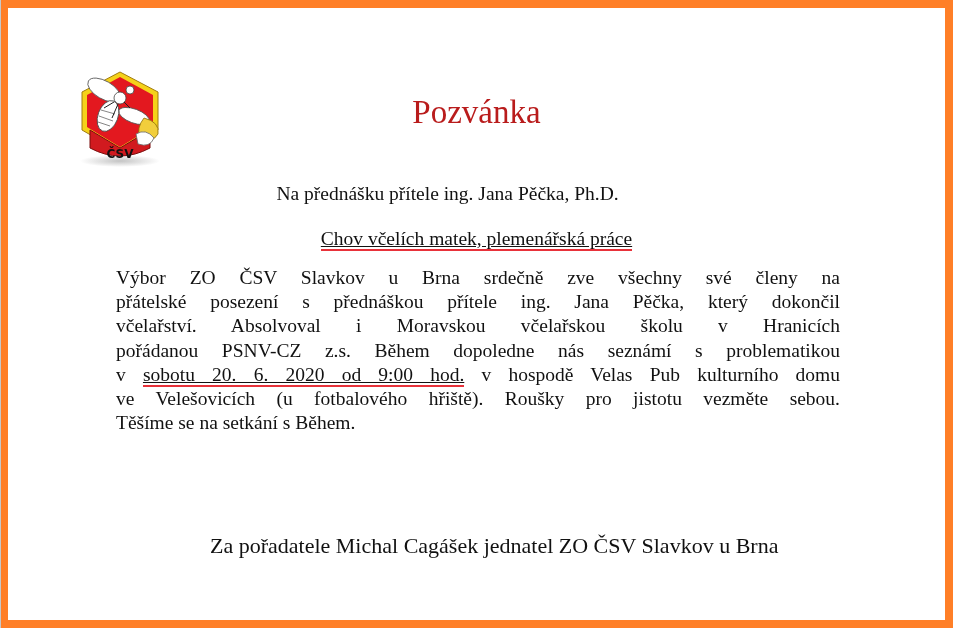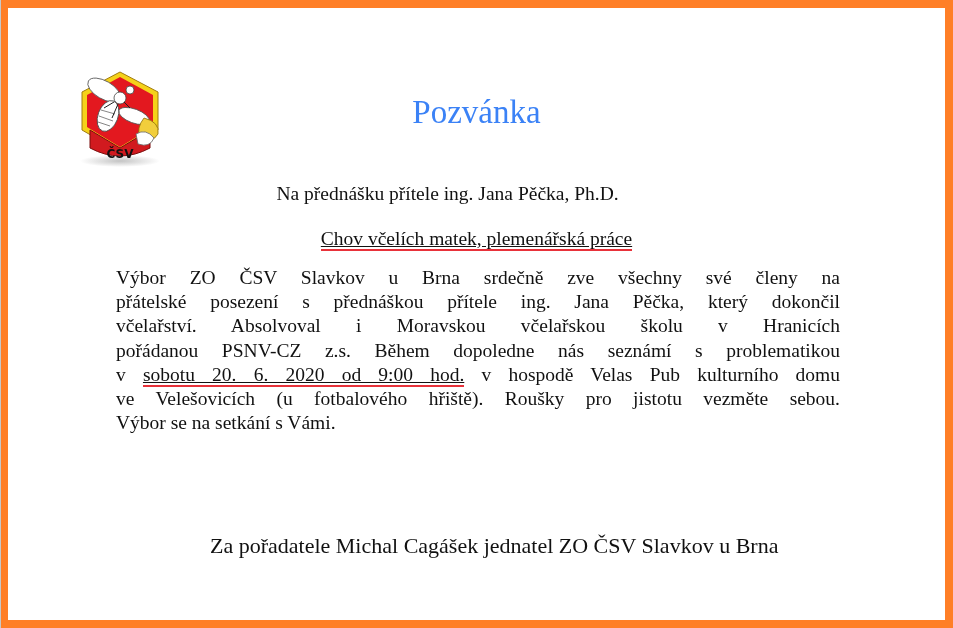--- a/index.html
+++ b/index.html
@@ -22,21 +22,21 @@
       content: ""; position: absolute; left: -8px; top: -8px;
       width: 1px; height: 628px; background: #c8c8c8;
     }
     .logo {
       position: absolute; left: 74px; top: 68px;
       width: 92px; height: 100px;
     }
     .title {
       position: absolute; left: 0; width: 953px; top: 92px;
       text-align: center; font-size: 33px; line-height: 40px;
-      color: #3b82f6;
+      color: #b91c1c;
     }
     .subtitle {
       position: absolute; left: 0; width: 895px; top: 182px;
       text-align: center; font-size: 19.5px; line-height: 24px;
     }
     .topic {
       position: absolute; left: 0; width: 953px; top: 226px;
       text-align: center; font-size: 19.5px; line-height: 26px;
     }
     .topic span {
@@ -110,16 +110,16 @@
   <span>Chov včelích matek, plemenářská práce</span>
 </div>
 
 <div class="body">
   <span class="line">Výbor ZO ČSV Slavkov u Brna srdečně zve všechny své členy na</span>
   <span class="line">přátelské posezení s přednáškou přítele ing. Jana Pěčka, který dokončil</span>
   <span class="line">včelařství. Absolvoval i Moravskou včelařskou školu v Hranicích</span>
   <span class="line">pořádanou PSNV-CZ z.s. Během dopoledne nás seznámí s problematikou</span>
   <span class="line"><span>v </span><span class="date-ul">sobotu 20. 6. 2020 od 9:00 hod.</span><span> v hospodě Velas Pub  kulturního domu</span></span>
   <span class="line">ve Velešovicích (u fotbalového hřiště). Roušky pro jistotu vezměte sebou.</span>
-  <span class="line last">Výbor se na setkání s Vámi.</span>
+  <span class="line last">Těšíme se na setkání s Během.</span>
 </div>
 
 <div class="signature">Za pořadatele Michal Cagášek jednatel ZO ČSV Slavkov u Brna</div>
 
 </body></html>

